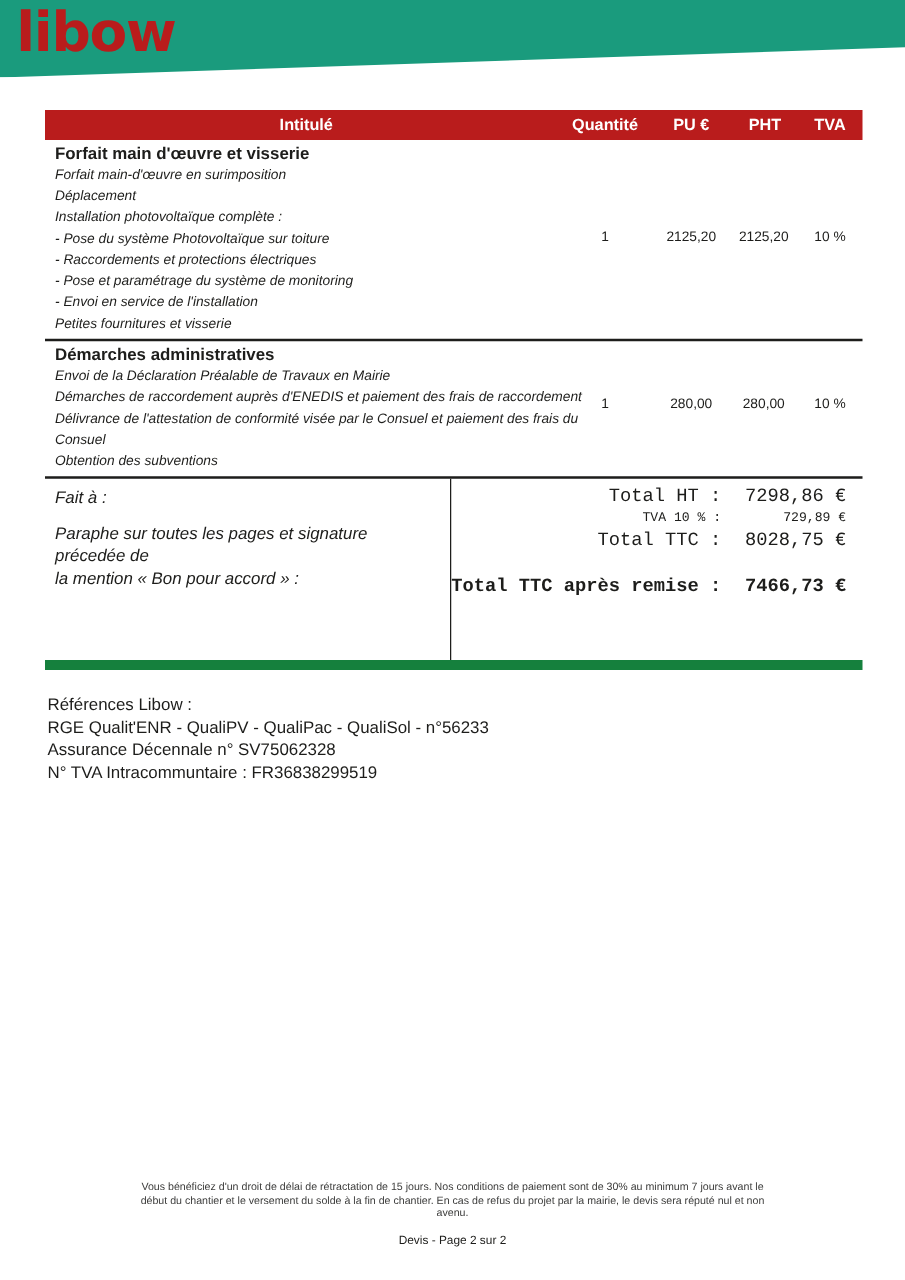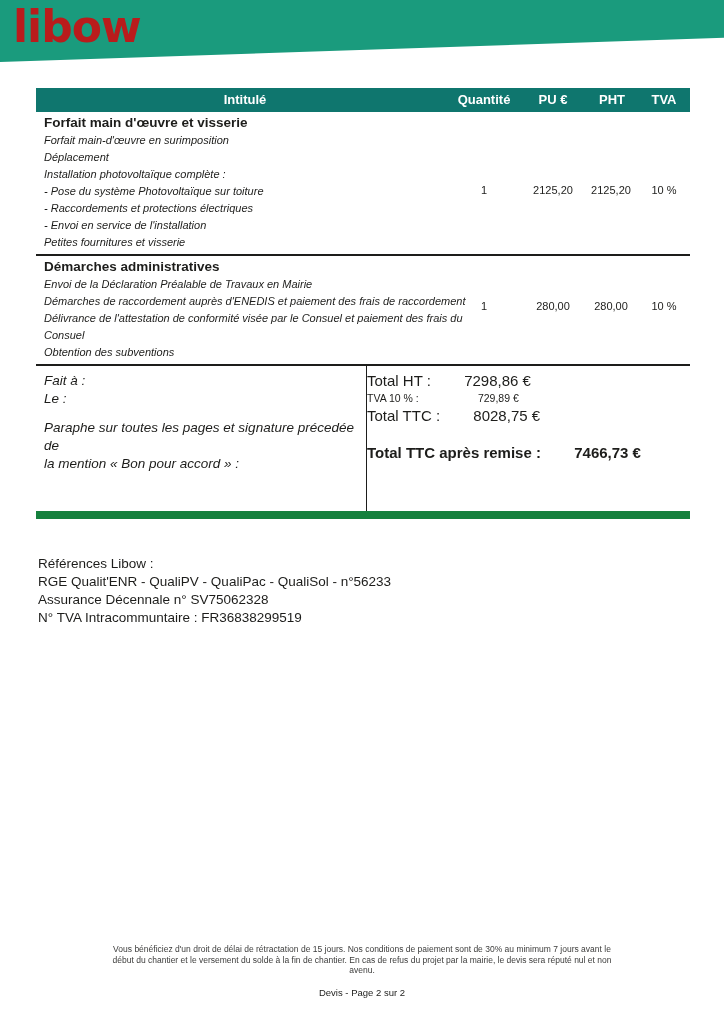--- a/index.html
+++ b/index.html
@@ -14,21 +14,21 @@
     background:#1a9b7d;
     clip-path:polygon(0 0,100% 0,100% 61%,0 100%);
   }
   .logo{
     position:absolute;left:13px;top:1px;
     font-family:"DejaVu Sans","Liberation Sans",sans-serif;
     font-size:44px;font-weight:bold;color:#b91c1c;letter-spacing:-1px;
   }
   
   .doc{position:absolute;left:36px;top:88px;width:654px;}
-  .thead{position:relative;height:24px;background:#0f766e;color:#ffffff;
+  .thead{position:relative;height:24px;background:#b91c1c;color:#ffffff;
     font-weight:bold;font-size:13px;}
   .thead span{position:absolute;top:4px;transform:translateX(-50%);white-space:nowrap;}
   .h-int{left:209px}.h-qty{left:448px}.h-pu{left:517px}.h-pht{left:576px}.h-tva{left:628px}
 
   .section{position:relative;border-bottom:2px solid #1d1d1b;padding:2px 0 3px 0;}
   .sec-title{font-size:13.5px;font-weight:bold;line-height:18px;padding-left:8px;}
   .line{font-style:italic;font-size:11px;line-height:17px;padding-left:8px;white-space:nowrap;}
 
   .nums{position:absolute;left:0;width:100%;font-size:11px;}
   .section-1 .nums{top:72px;}
@@ -38,21 +38,21 @@
   .nums .pht{position:absolute;left:535px;width:80px;text-align:center;}
   .nums .tva{position:absolute;left:606px;width:44px;text-align:center;}
 
   
   .totals-wrap{display:flex;border-bottom:8px solid #15803d;min-height:145px;}
   .sign-col{width:331px;box-sizing:border-box;border-right:1.5px solid #1d1d1b;
     padding:6px 10px 0 8px;font-style:italic;font-size:13.5px;}
   .sign-col .sline{line-height:18px;}
   .paraphe{margin-top:11px;line-height:18px;}
   .totals-col{flex:1;padding:5px 13px 0 0;}
-  .trow{display:flex;align-items:baseline;}
+  .trow{display:flex;justify-content:flex-end;align-items:baseline;font-family:Liberation Mono, monospace;}
   .trow .tvalue{width:100px;text-align:right;white-space:nowrap;}
   .trow .tlabel{text-align:right;white-space:nowrap;}
   .trow.large{font-size:15px;line-height:20px;}
   .trow.small{font-size:10.5px;line-height:15px;}
   .trow.final{font-size:15px;font-weight:bold;margin-top:16px;line-height:22px;}
 
   
   .references{position:absolute;left:38px;top:555px;font-size:13.5px;line-height:18px;}
 
   
@@ -84,20 +84,21 @@
         <div class="line">Forfait main-d'œuvre en surimposition</div>
 
         <div class="line">Déplacement</div>
 
         <div class="line">Installation photovoltaïque complète :</div>
 
         <div class="line">- Pose du système Photovoltaïque sur toiture</div>
 
         <div class="line">- Raccordements et protections électriques</div>
 
+        <div class="line">- Pose et paramétrage du système de monitoring</div>
 
         <div class="line">- Envoi en service de l'installation</div>
 
         <div class="line">Petites fournitures et visserie</div>
 
     </div>
     <div class="nums">
       <span class="qty">1</span>
       <span class="pu">2125,20</span>
       <span class="pht">2125,20</span>
@@ -124,21 +125,20 @@
       <span class="qty">1</span>
       <span class="pu">280,00</span>
       <span class="pht">280,00</span>
       <span class="tva">10 %</span>
     </div>
   </div>
 
   <div class="totals-wrap">
     <div class="sign-col">
       <div class="sline">Fait à :</div>
-      <div class="sline">Le :</div>
       <div class="paraphe">
         <div>Paraphe sur toutes les pages et signature précedée de</div>
         <div>la mention « Bon pour accord » :</div>
       </div>
     </div>
     <div class="totals-col">
       <div>
 
           <div class="trow large">
             <span class="tlabel">Total HT :</span>

